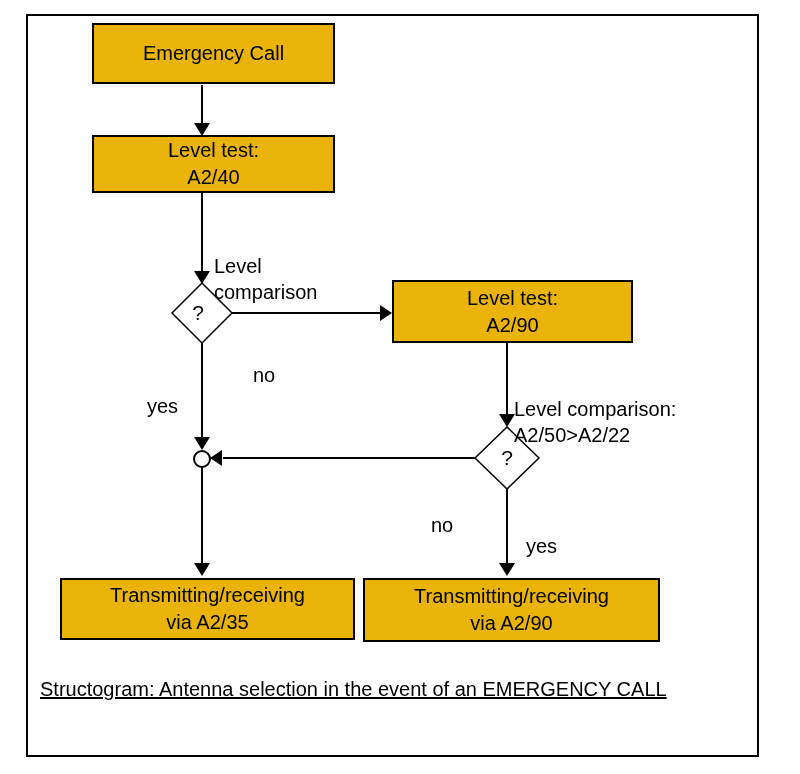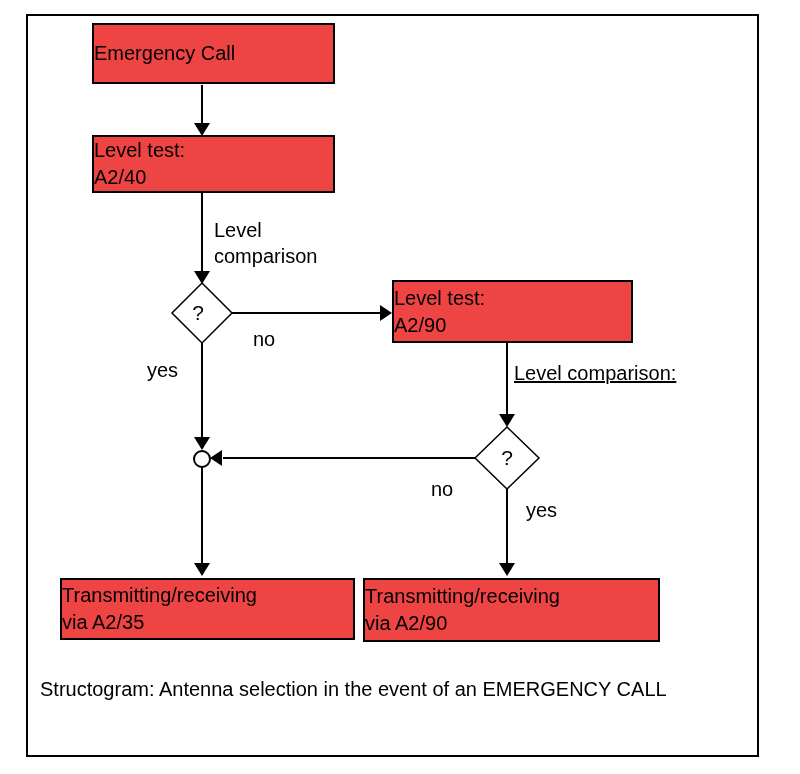--- a/index.html
+++ b/index.html
@@ -11,39 +11,40 @@
   }
   .canvas { position: relative; width: 800px; height: 774px; overflow: hidden; }
   .outer-border {
     position: absolute; left: 26px; top: 14px;
     width: 733px; height: 743px;
     border: 2px solid #000; box-sizing: border-box;
   }
   svg.connectors { position: absolute; left: 0; top: 0; }
   .box {
     position: absolute; box-sizing: border-box;
-    border: 2px solid #000; background: #ef4444;
+    border: 2px solid #000; background: #eab308;
     display: flex; flex-direction: column;
-    align-items: flex-start; justify-content: center;
+    align-items: center; justify-content: center;
     font-size: 20px; line-height: 27px; text-align: center;
     white-space: nowrap;
   }
   .flabel {
     position: absolute;
     font-size: 20px; line-height: 26px;
     white-space: nowrap;
+    margin-top: 36px;
   }
   .qmark {
     position: absolute;
     font-size: 21px; line-height: 26px;
     text-align: center;
   }
   .caption {
     position: absolute; left: 40px; top: 677px; width: 660px;
-    font-size: 20px; line-height: 25px;
+    font-size: 20px; line-height: 25px; text-decoration: underline;
   }
 </style>
 </head>
 <body>
 
 <div class="canvas">
 
   <div class="outer-border"></div>
 
   <svg class="connectors" width="800" height="774" viewBox="0 0 800 774">
@@ -125,22 +126,23 @@
 
   <div class="flabel" style="left:214px; top:217px;">
     <div>Level</div>
     <div>comparison</div>
   </div>
 
   <div class="flabel" style="left:253px; top:326px;">no</div>
 
   <div class="flabel" style="left:147px; top:357px;">yes</div>
 
-  <div class="flabel" style="left:514px; top:360px;text-decoration:underline;">
+  <div class="flabel" style="left:514px; top:360px;">
     <div>Level comparison:</div>
+    <div>A2/50&gt;A2/22</div>
   </div>
 
   <div class="flabel" style="left:431px; top:476px;">no</div>
 
   <div class="flabel" style="left:526px; top:497px;">yes</div>
 
   <div class="caption">Structogram: Antenna selection in the event of an EMERGENCY CALL</div>
 
 </div>
 

